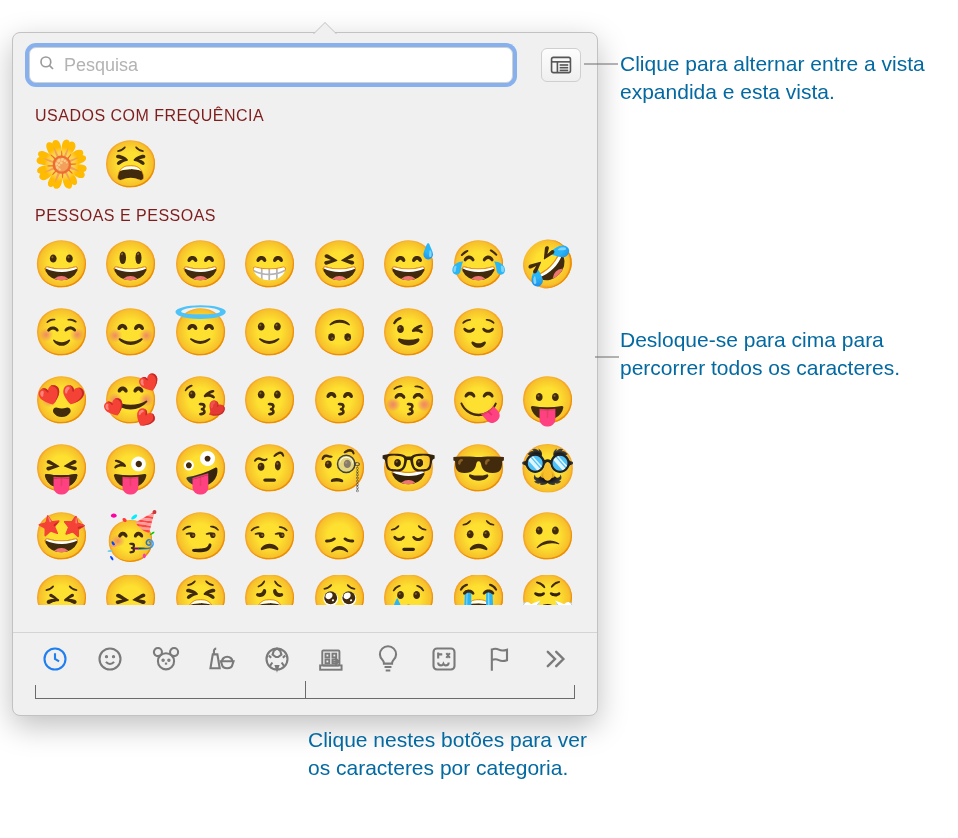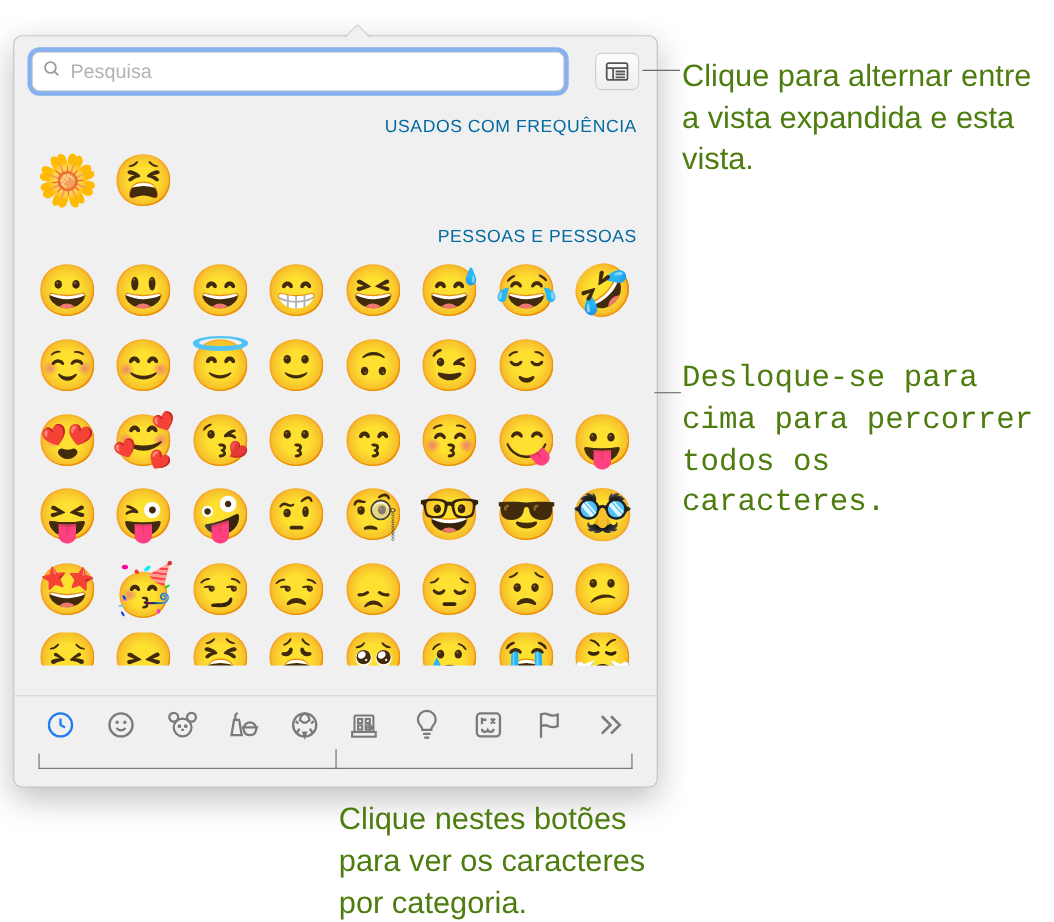--- a/index.html
+++ b/index.html
@@ -77,24 +77,23 @@
   }
 
   .content {
     flex: 1;
     overflow: hidden;
     padding: 0 18px;
   }
   .section-header {
     font-size: 16px;
     letter-spacing: 0.5px;
-    color: #0369a1;
+    color: #7f1d1d;
     font-weight: 500;
     margin: 14px 0 10px 4px;
-    text-align: right;
   }
   .emoji-grid {
     display: grid;
     grid-template-columns: repeat(8, 1fr);
     gap: 10px 8px;
     justify-items: center;
   }
   .emoji-item {
     font-size: 46px;
     line-height: 1;
@@ -144,27 +143,27 @@
   .bracket::after {
     content:"";
     position:absolute;
     left:50%; bottom:-1px;
     width:1px; height:18px;
     background:#6b6b6b;
   }
 
   .callout {
     position: absolute;
-    font-size: 28px;
+    font-size: 21px;
     line-height: 1.35;
-    color: #4d7c0f;
+    color: #0369a1;
   }
 
   .callout-1 { left: 620px; top: 50px; width: 320px; }
-  .callout-2 { left: 620px; top: 326px; width: 320px; font-family: Liberation Mono, monospace; }
+  .callout-2 { left: 620px; top: 326px; width: 320px; }
   .callout-3 { left: 308px; top: 726px; width: 300px; }
 
   svg.lead {
     position: absolute;
     overflow: visible;
   }
   .lead1 { left: 584px; top: 63px; width: 34px; height: 2px; }
   .lead2 { left: 595px; top: 356px; width: 24px; height: 2px; }
 </style>
 </head>

